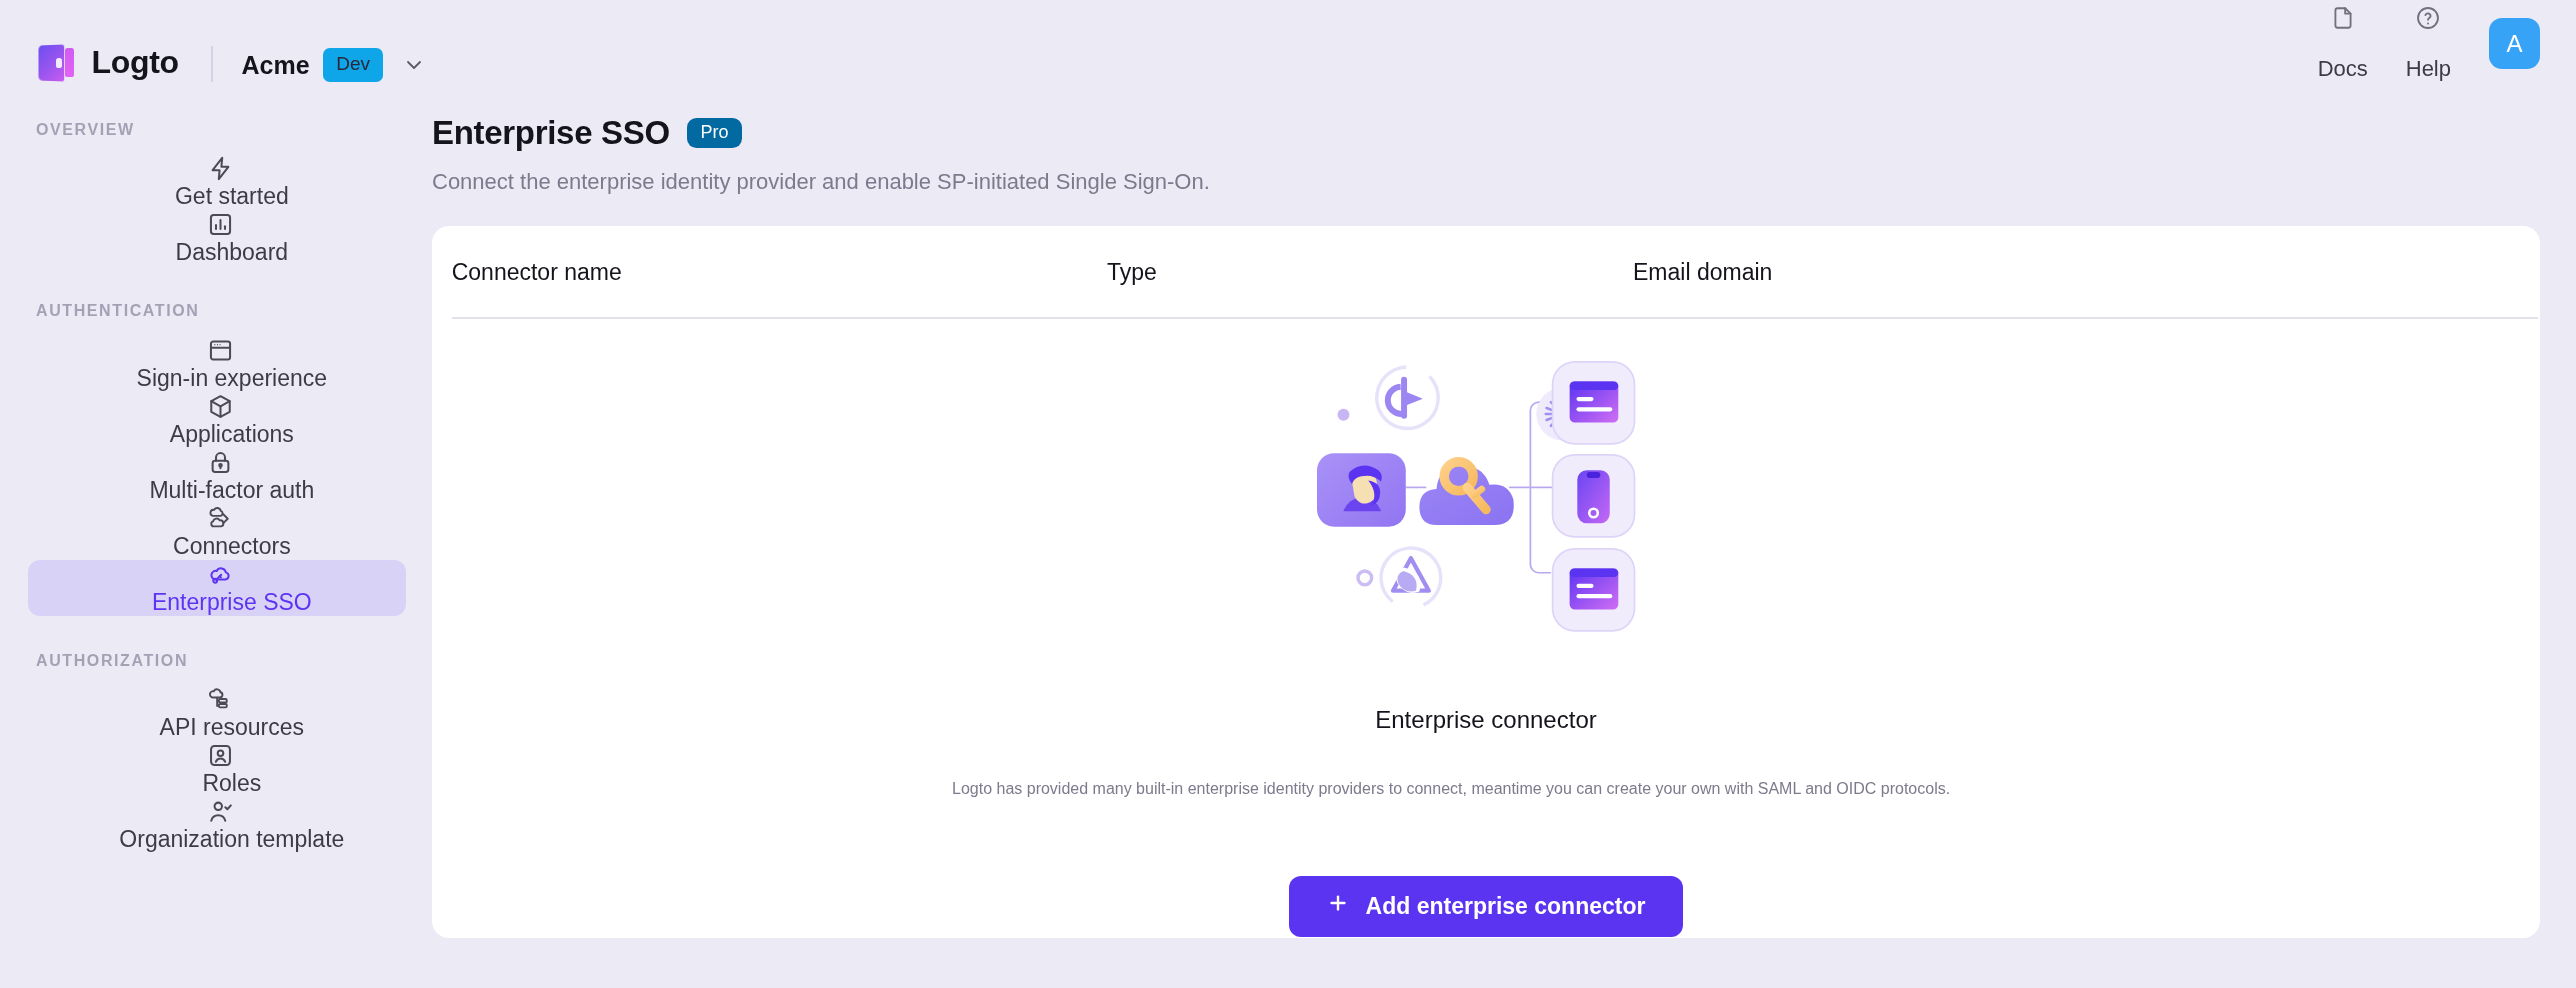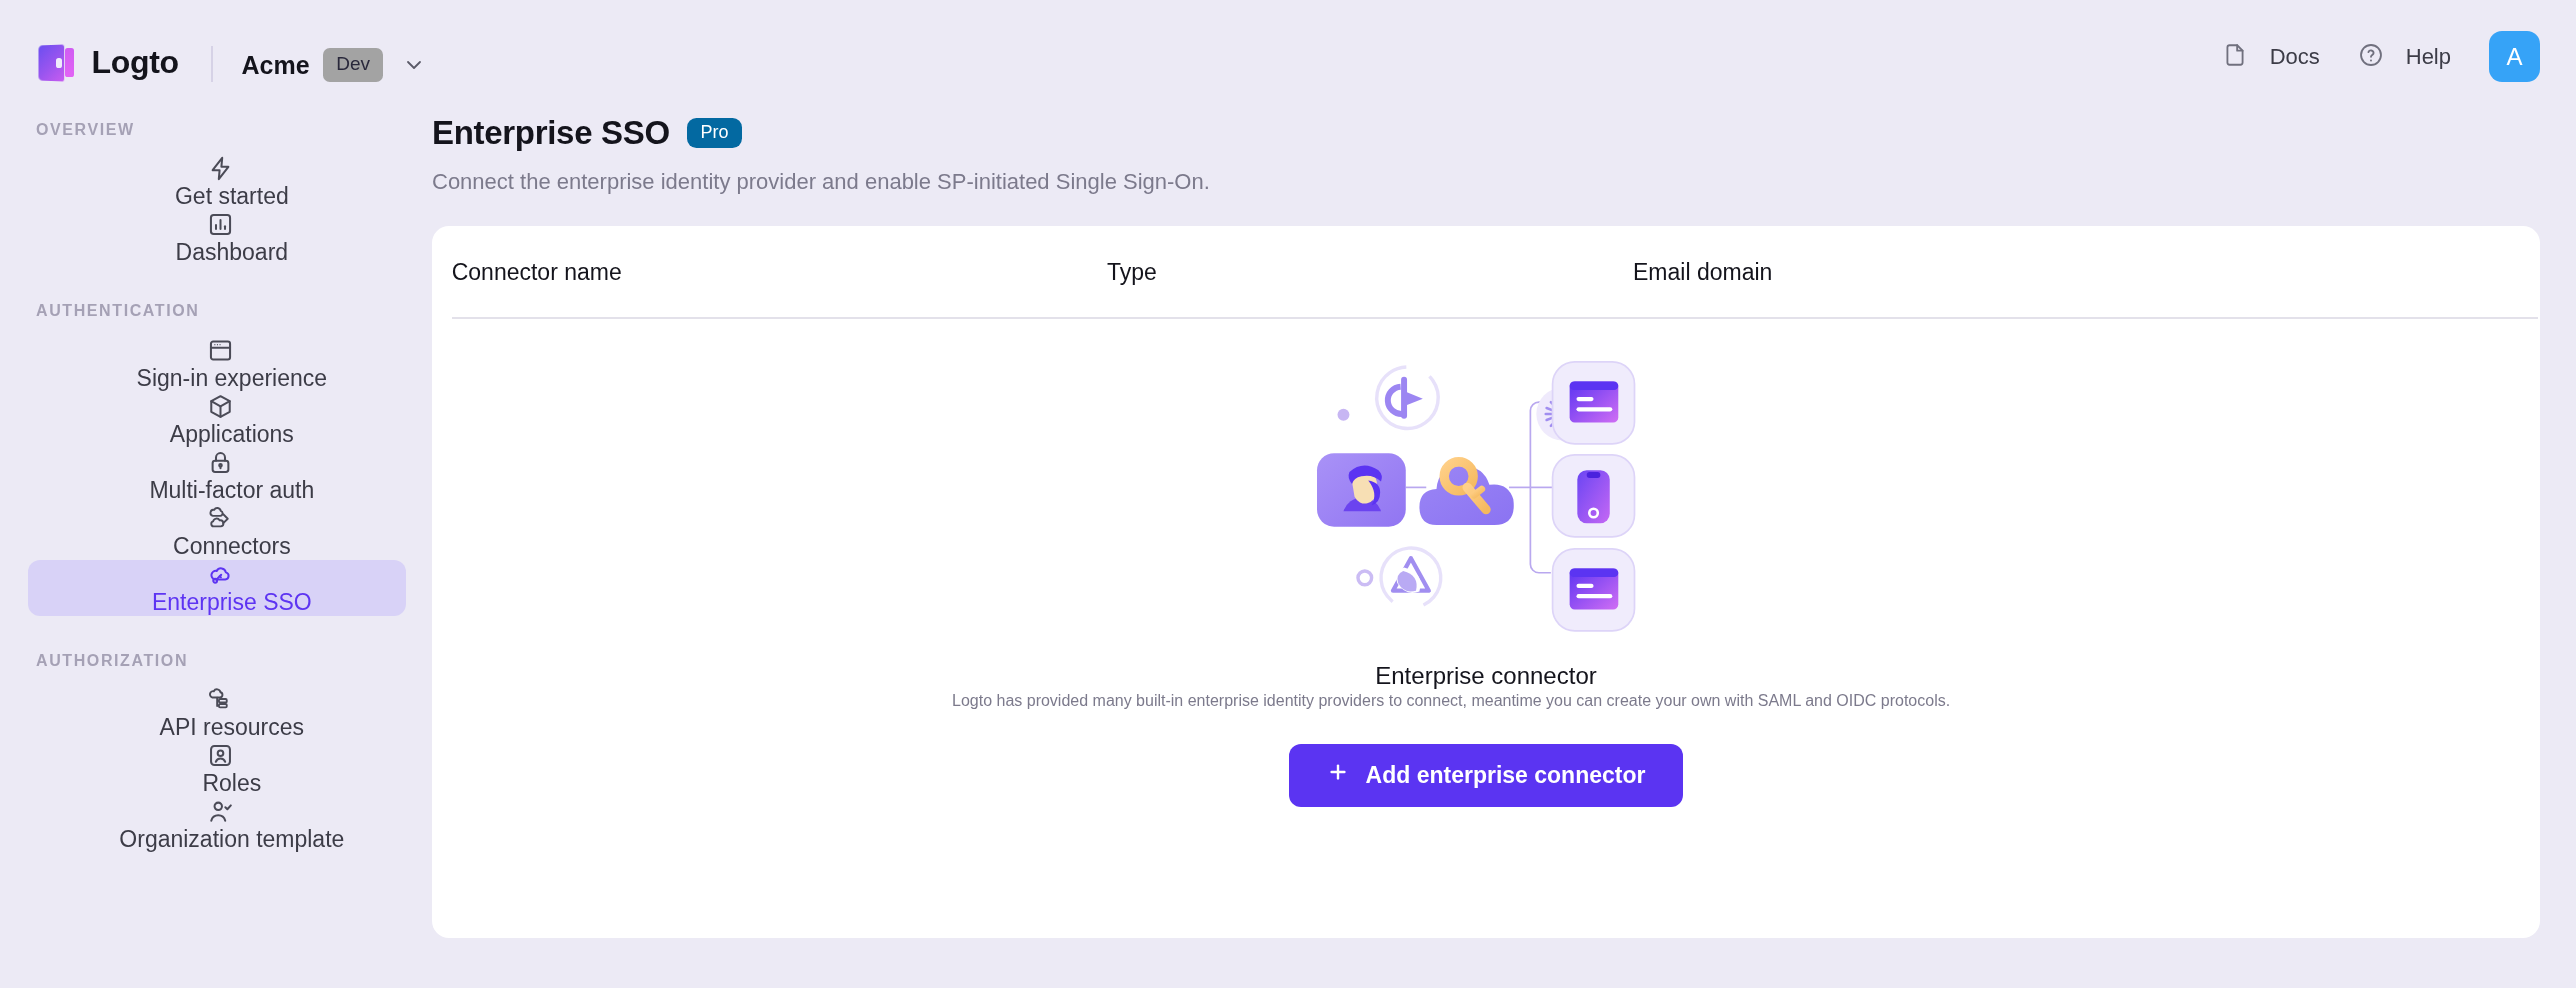--- a/index.html
+++ b/index.html
@@ -33,29 +33,29 @@
     background: linear-gradient(180deg, #d05cf2 0%, #e263f5 100%);
   }
   .brand-name {
     font-size: 32px; font-weight: 700; color: #14141c;
     margin-left: 14.5px; letter-spacing: -0.3px;
   }
   .vdiv { width: 1.7px; height: 36px; background: #d6d2e6; margin: 0 29px 0 32px; }
   .tenant { display: flex; align-items: center; }
   .tenant-name { font-size: 25px; font-weight: 700; color: #14141c; }
   .tenant-badge {
-    margin-left: 13.7px; background: #a3a3a3; color: #29283b;
+    margin-left: 13.7px; background: #0ea5e9; color: #29283b;
     font-size: 19px; font-weight: 400; padding: 5.1px 13px 6.8px; border-radius: 6.8px;
   }
   .chev { margin-left: 19px; display: flex; align-items: center; }
   .topright {
     margin-left: auto; margin-right: 36px;
     display: flex; align-items: center; gap: 38px;
   }
-  .tr-item { display: flex; align-items: center; gap: 22px; cursor: pointer; }
+  .tr-item { display: flex; align-items: center; gap: 22px; cursor: pointer; flex-direction: column; }
   .tr-label { font-size: 22px; color: #3c3c47; }
   .avatar {
     width: 51px; height: 51px; border-radius: 13px; background: #36a3f7;
     color: #fff; font-size: 24px; display: flex; align-items: center;
     justify-content: center; font-weight: 400;
   }
 
   
   .sidebar {
     position: absolute; left: 0; top: 82px; width: 432px; height: 906px;
@@ -92,21 +92,21 @@
     background: #fff; border-radius: 17px;
   }
   .thead { display: flex; height: 73px; align-items: center; padding-top: 19px; }
   .th { font-size: 23px; color: #14141c; font-weight: 400; }
   .th-name { margin-left: 19.7px; }
   .th-type { position: absolute; left: 675px; }
   .th-domain { position: absolute; left: 1201px; }
   .thline { position: absolute; left: 19.7px; top: 91px; width: 2086px; height: 1.7px; background: #e3e1ea; }
 
   .empty { position: absolute; left: 0; top: 91px; width: 2108px; height: 620px;
-           display: flex; flex-direction: column; align-items: center; }
+           display: flex; flex-direction: column; align-items: center; gap: 44px; }
   .illus { margin-top: 27px; }
   .empty-title { font-size: 24px; color: #14141c; margin-top: 12px; }
   .empty-desc {
     font-size: 16px; color: #7c7a8c; line-height: 1.42; text-align: left;
     width: 1068px;
   }
   .add-btn {
     margin-top: 31px; height: 63px; background: #5b34f2; color: #fff;
     border: none; border-radius: 12px; padding: 4px 38px; cursor: pointer;
     display: flex; align-items: center; gap: 17px;

